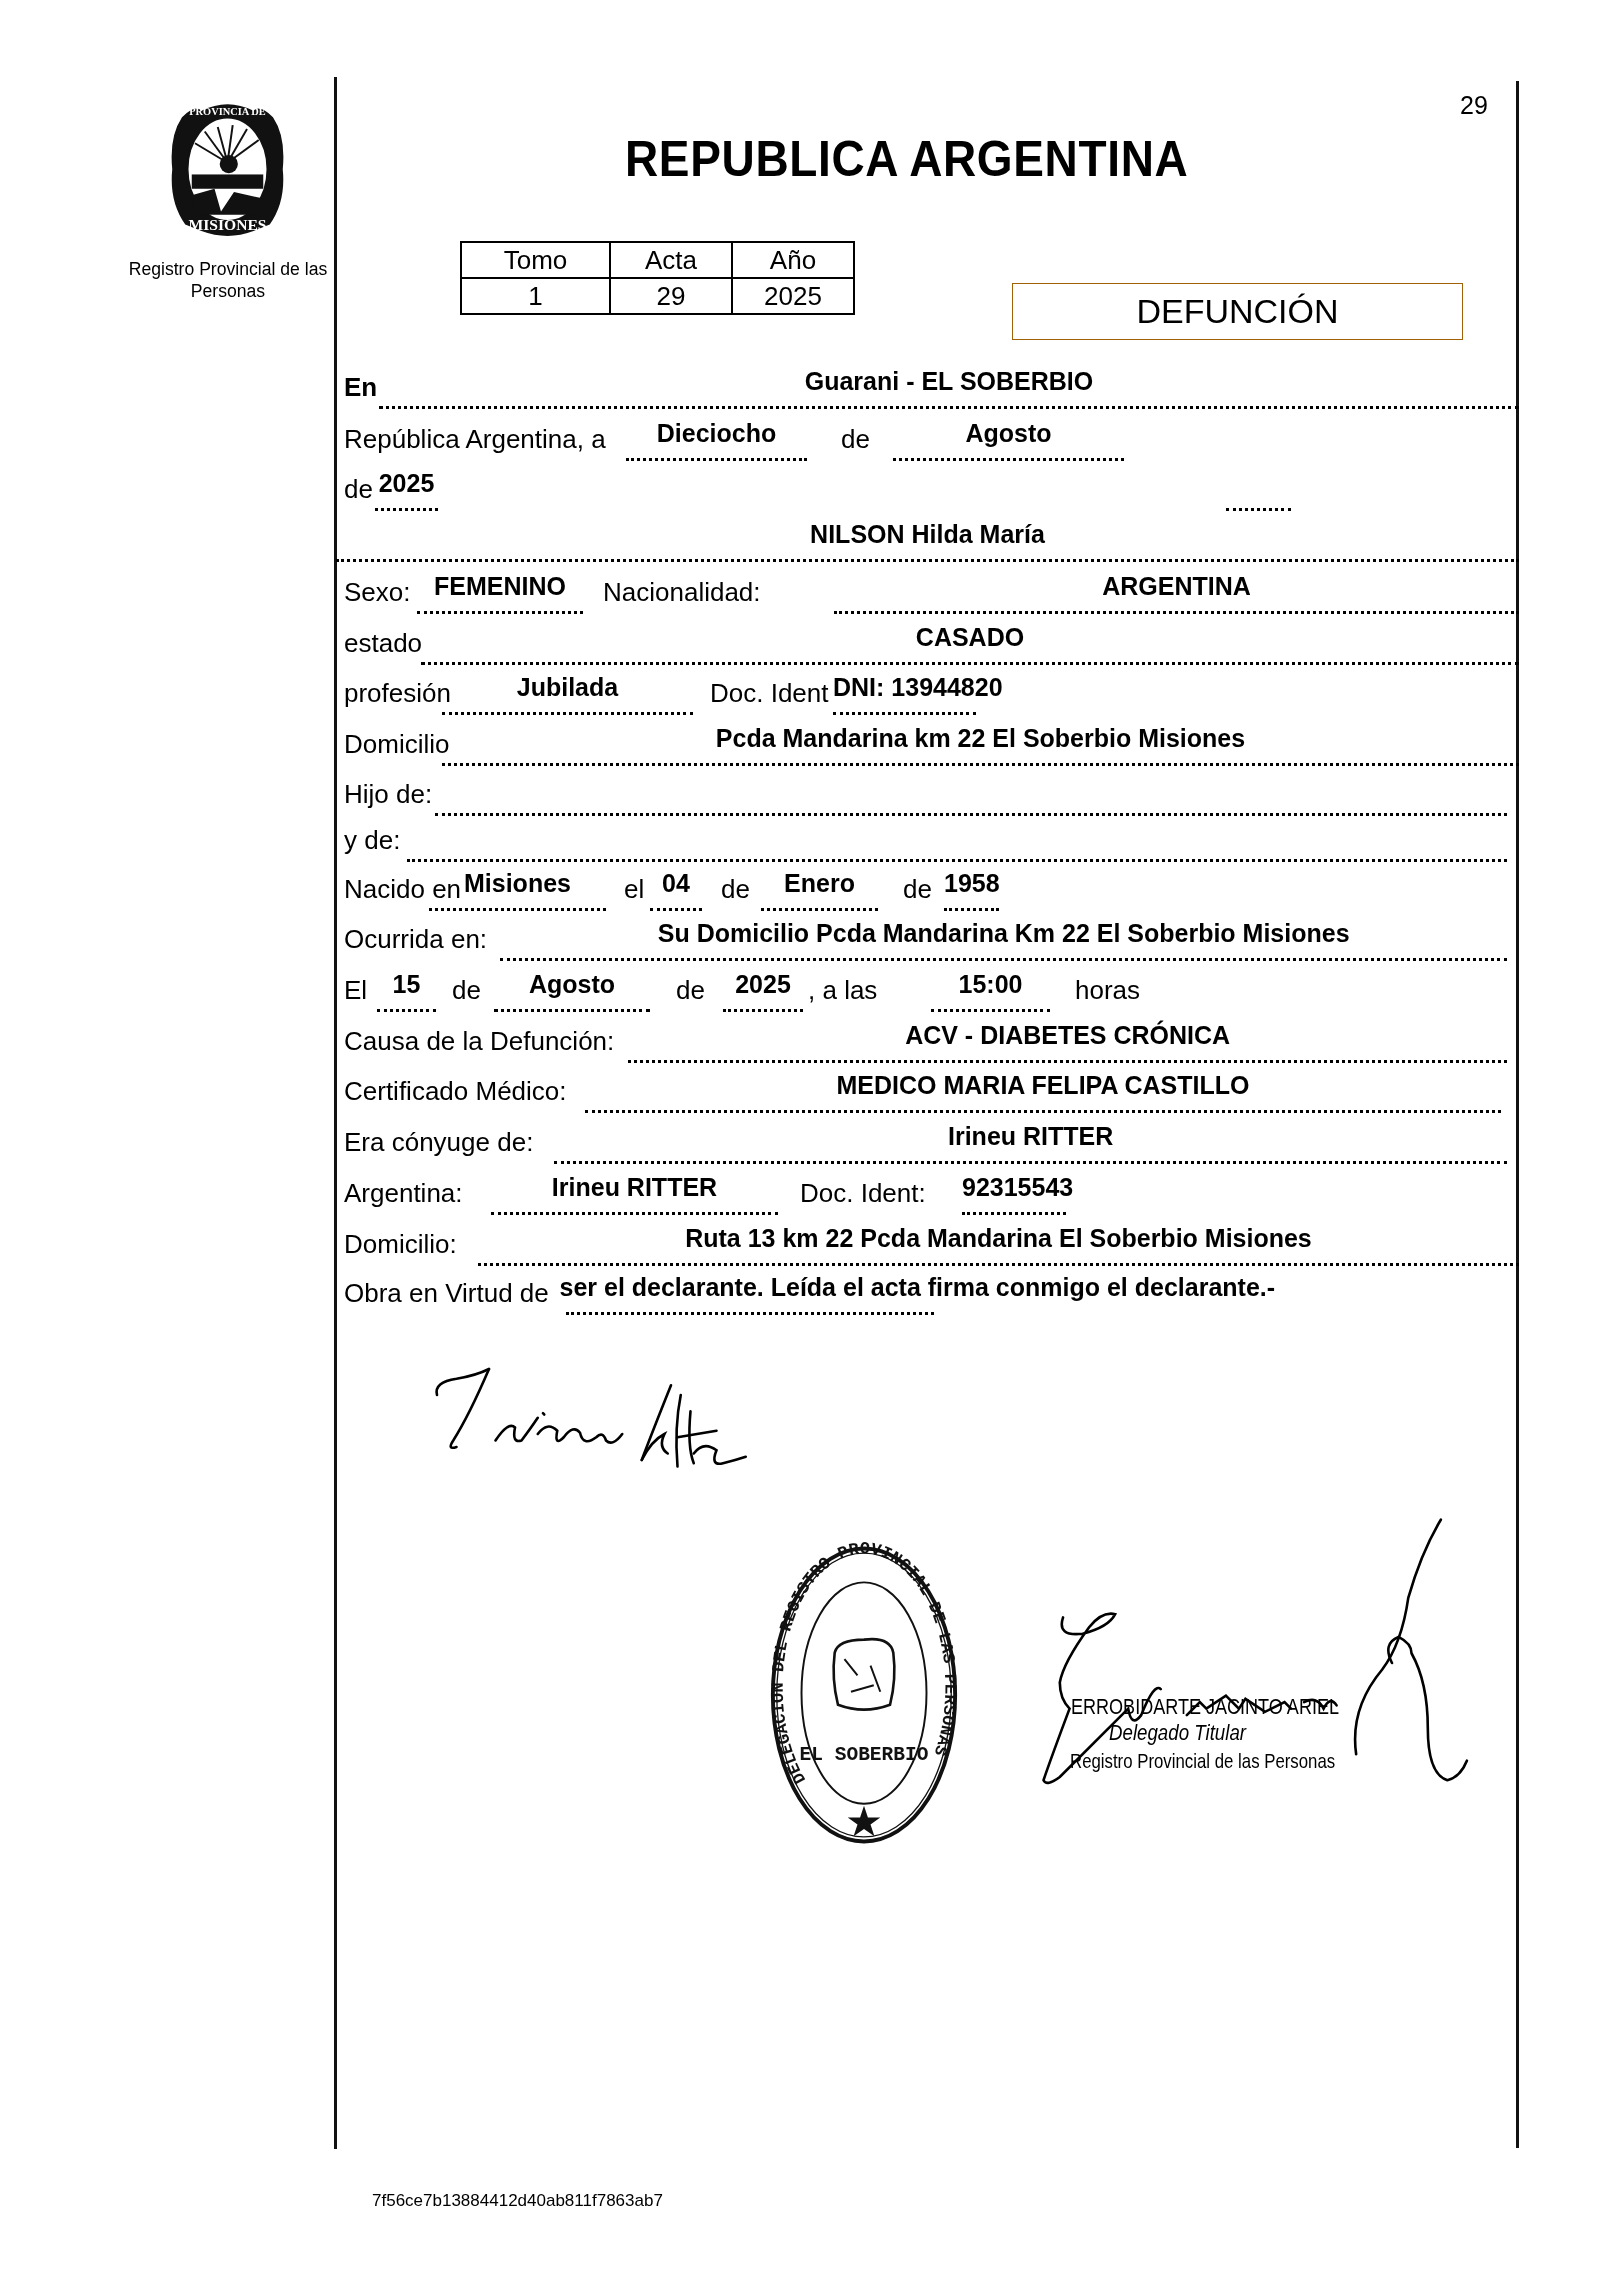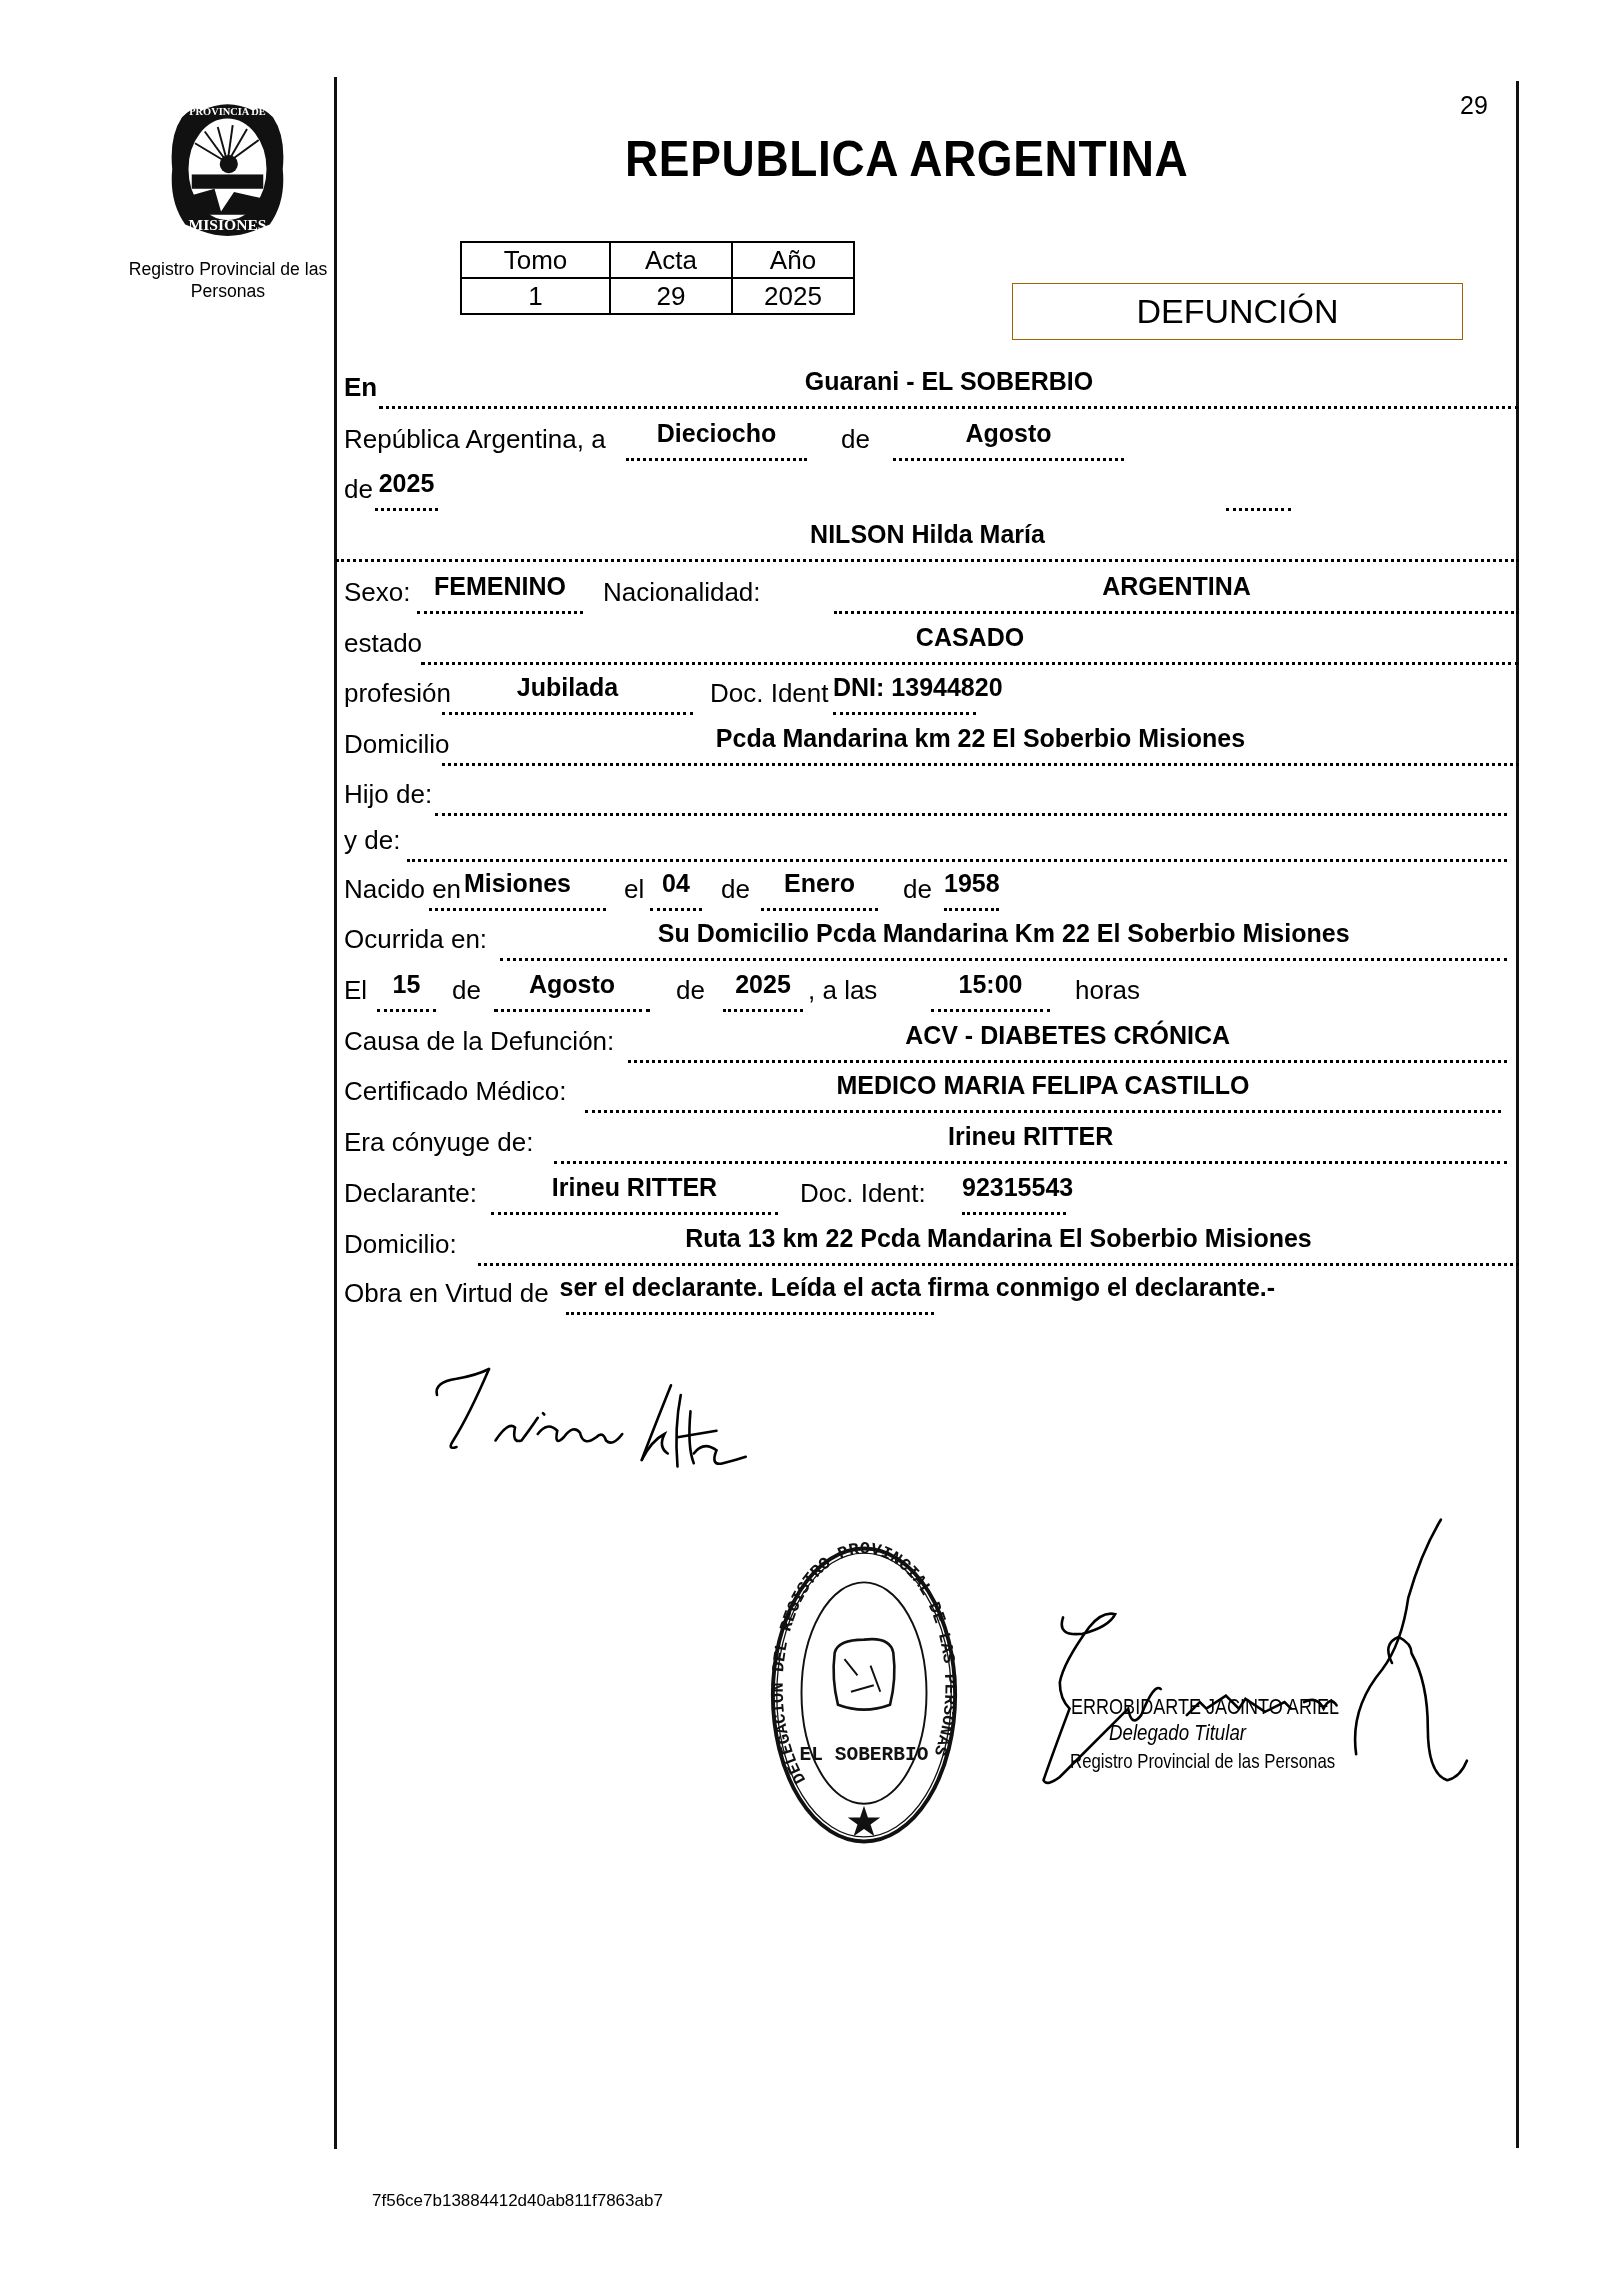--- a/index.html
+++ b/index.html
@@ -218,21 +218,21 @@
 </div>
 
 <div class="row" style="top:1117px;">
   <div class="lbl" style="left:0;">Era cónyuge de:</div>
   <div class="fld" style="left:210px; right:11.7px;">
       <span>Irineu RITTER</span>
     </div>
 </div>
 
 <div class="row" style="top:1168px;">
-  <div class="lbl" style="left:0;">Declarante:</div>
+  <div class="lbl" style="left:0;">Argentina:</div>
   <div class="fld" style="left:147px; width:287px;">
       <span>Irineu RITTER</span>
     </div>
   <div class="lbl" style="left:456px;">Doc. Ident:</div>
   <div class="fld" style="left:618px; width:104px;">
       <span>92315543</span>
     </div>
 </div>
 
 <div class="row" style="top:1219px;">

